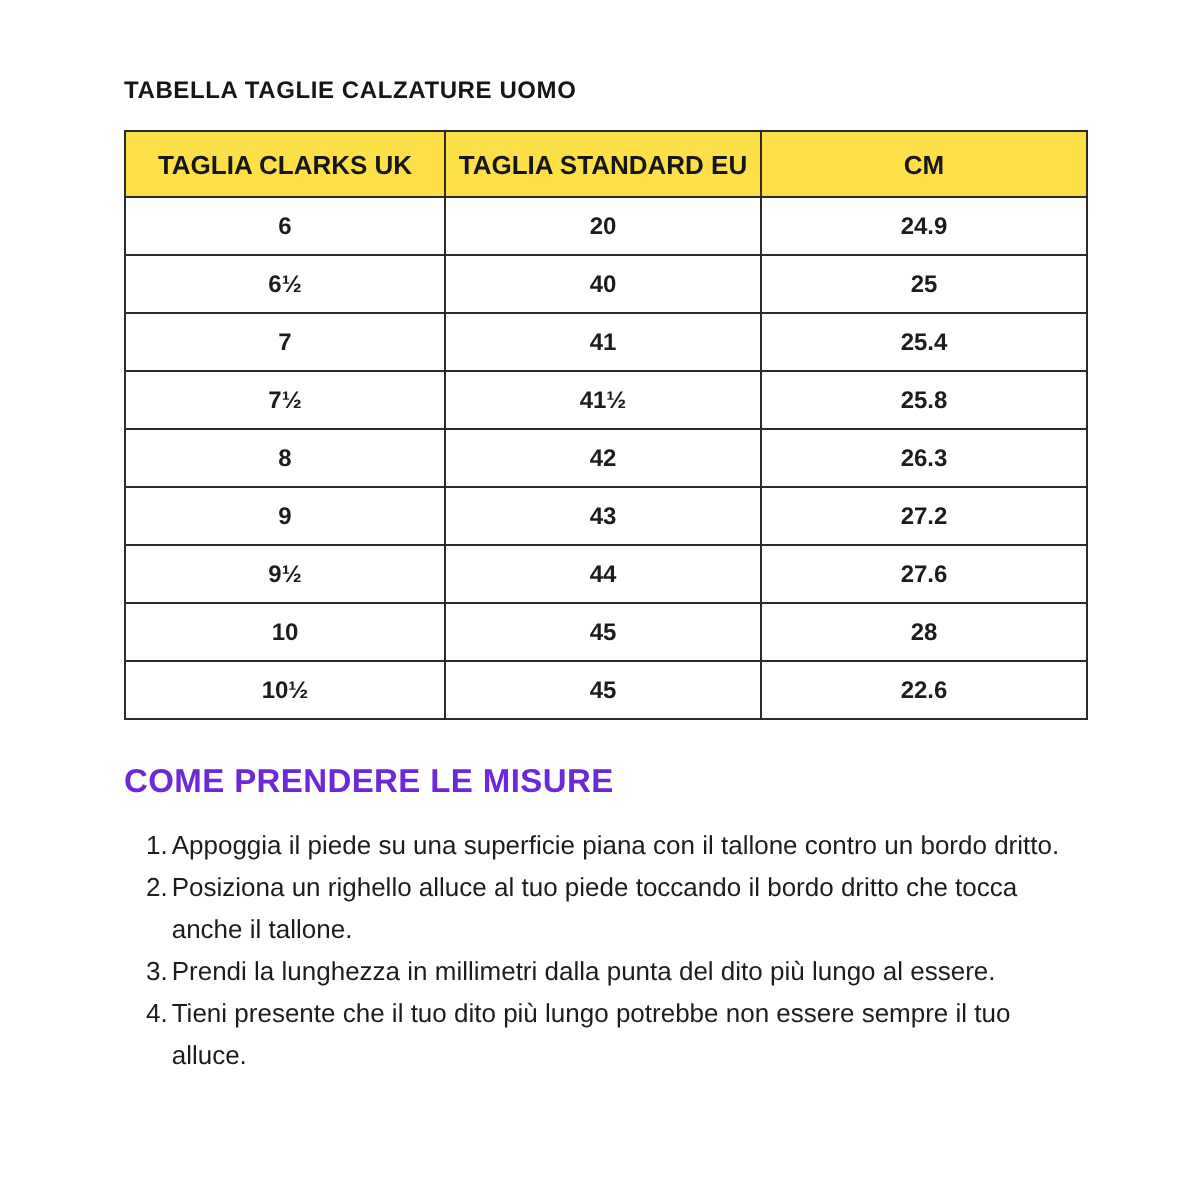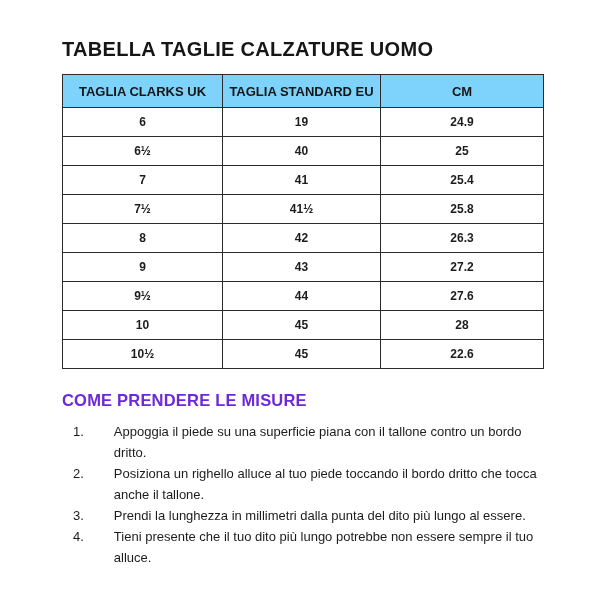--- a/index.html
+++ b/index.html
@@ -14,21 +14,21 @@
     color: #1c1c1c;
     overflow: hidden;
   }
   .page {
     box-sizing: content-box;
     padding: 38px 0 0 62px;
     width: 481px;
   }
   .title {
     margin: 0 0 13px 0;
-    font-size: 20px;
+    font-size: 12px;
     font-weight: 700;
     letter-spacing: 0.3px;
     color: #161616;
   }
   table.size-table {
     border-collapse: collapse;
     table-layout: fixed;
     width: 481px;
   }
   table.size-table col.c1 { width: 160px; }
@@ -38,21 +38,21 @@
   table.size-table td {
     border: 1.6px solid #2b2b2b;
     text-align: center;
     vertical-align: middle;
     font-weight: 700;
     padding: 0;
   }
   table.size-table th {
     height: 32px;
     font-size: 13px;
-    background: #7dd3fc;
+    background: #fde047;
     color: #161616;
   }
   table.size-table td {
     height: 28px;
     font-size: 12px;
     background: #ffffff;
     color: #1c1c1c;
   }
   .subtitle {
     margin: 22px 0 0 0;
@@ -74,21 +74,20 @@
     line-height: 21px;
     color: #1c1c1c;
   }
   ol.steps .step-number {
     flex: 0 0 auto;
     margin-right: 2px;
     white-space: pre;
   }
   ol.steps .step-text {
     flex: 1 1 auto;
-    margin-left: 28px;
   }
 </style>
 </head>
 <body>
 
 <div class="page">
 
   <h1 class="title">TABELLA TAGLIE CALZATURE UOMO</h1>
 
   <table class="size-table">
@@ -100,21 +99,21 @@
     <thead>
       <tr>
           <th>TAGLIA CLARKS UK</th>
           <th>TAGLIA STANDARD EU</th>
           <th>CM</th>
         </tr>
     </thead>
     <tbody>
         <tr>
           <td>6</td>
-          <td>19</td>
+          <td>20</td>
           <td>24.9</td>
         </tr>
         <tr>
           <td>6½</td>
           <td>40</td>
           <td>25</td>
         </tr>
         <tr>
           <td>7</td>
           <td>41</td>

